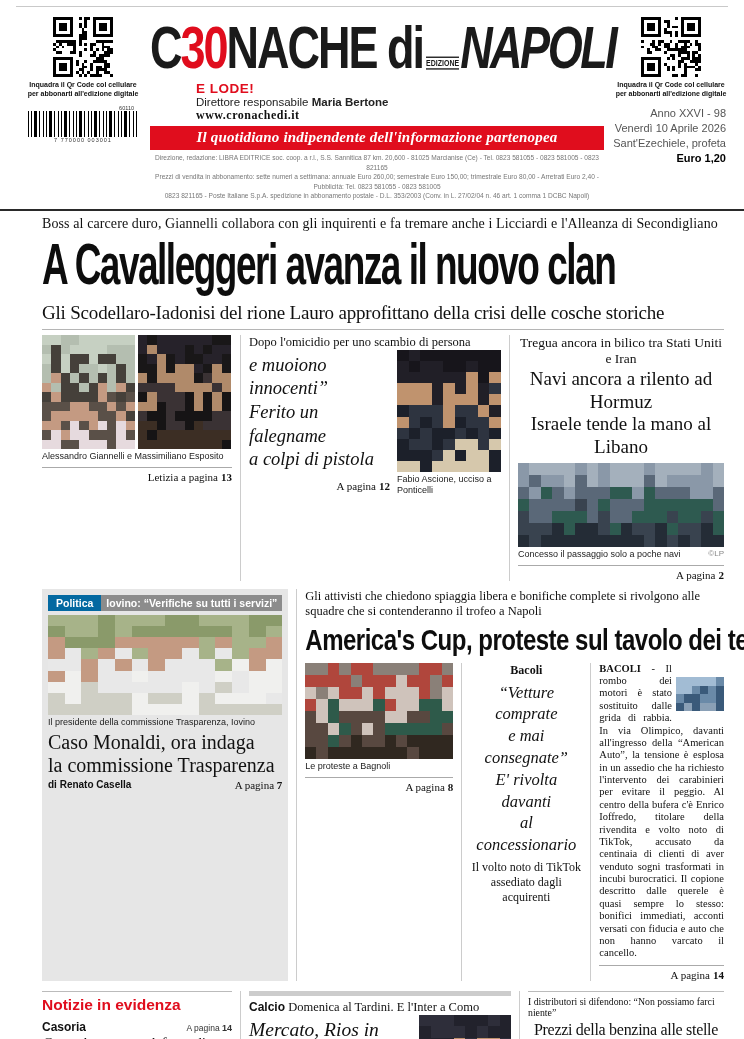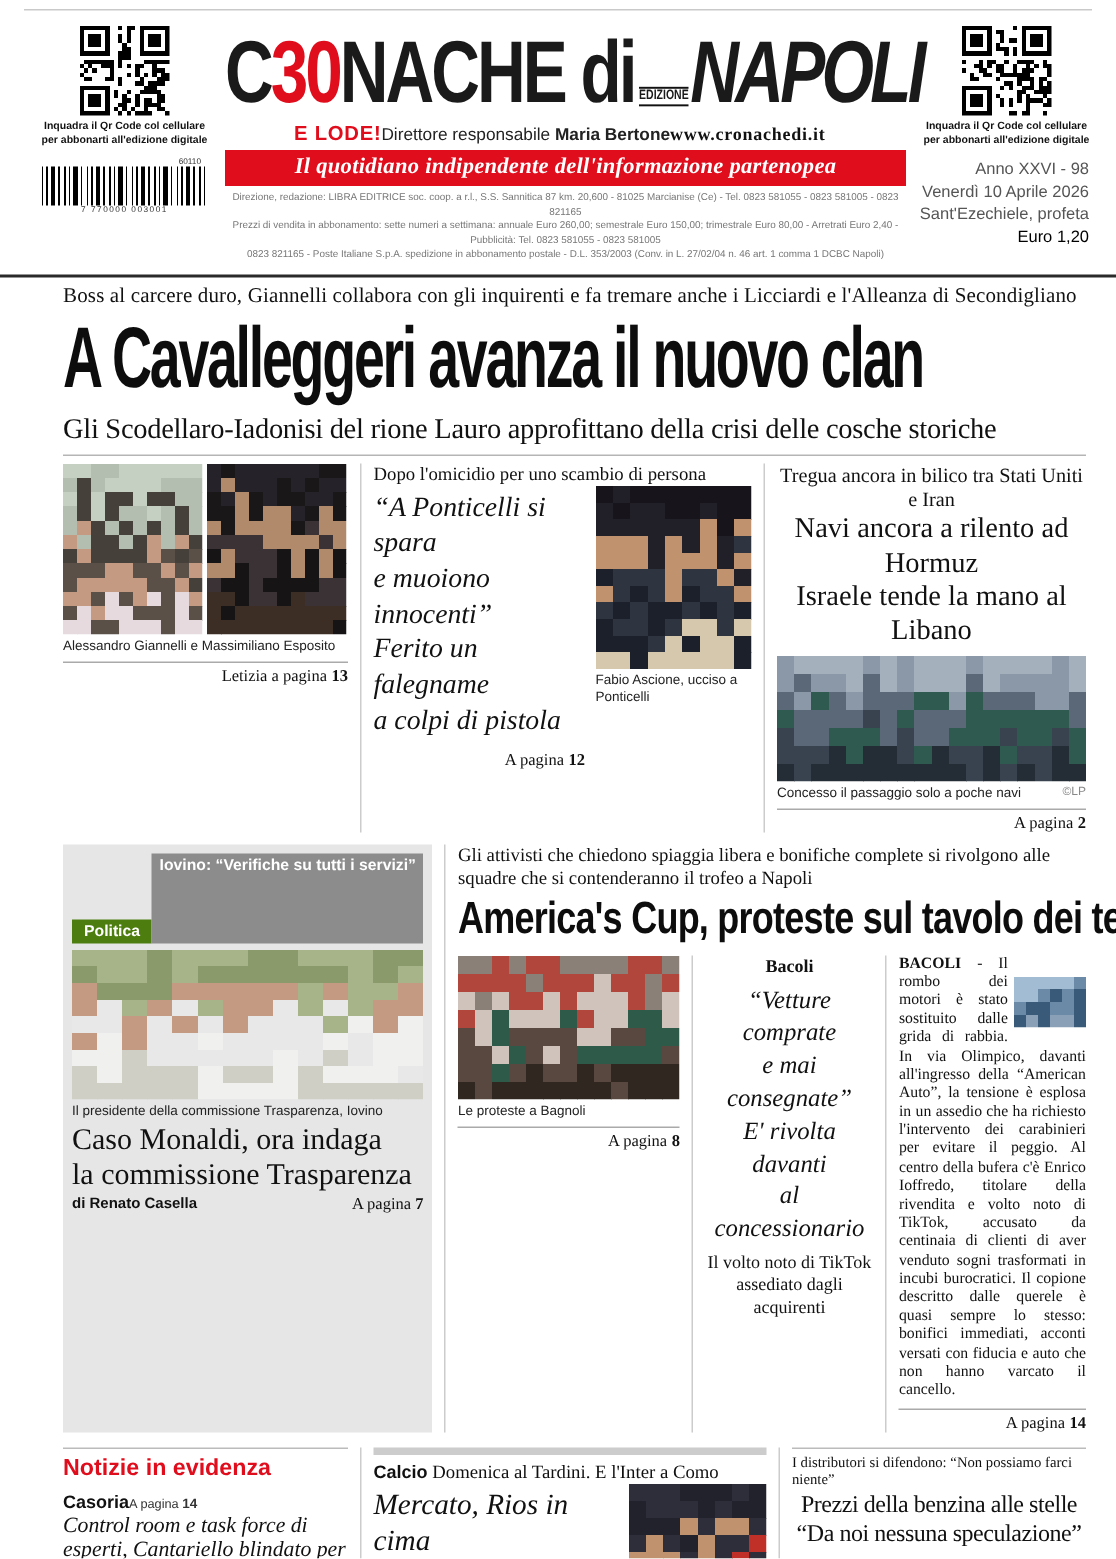--- a/index.html
+++ b/index.html
@@ -16,29 +16,29 @@
     repeating-linear-gradient(90deg,#000 0 1px,#fff 1px 3px,#000 3px 4px,#fff 4px 6px,#000 6px 9px,#fff 9px 11px,#000 11px 12px,#fff 12px 15px);}
   .eandigits{font-family:"Liberation Sans",sans-serif;font-size:5.5px;color:#333;letter-spacing:1px;}
   .eansmall{font-family:"Liberation Sans",sans-serif;font-size:5.5px;color:#333;text-align:right;margin-right:8px;}
   .hcenter{flex:1 1 auto;min-width:0;}
   .logo{font-family:"Liberation Sans",sans-serif;font-weight:bold;font-size:45px;letter-spacing:-2px;
         white-space:nowrap;text-align:center;transform:scaleY(1.3);transform-origin:center 70%;
         padding-top:10px;color:#1a1a1a;}
   .logo .red{color:#e00d1d;}
   .logo .napoli{font-style:italic;letter-spacing:-2.5px;}
   .edz{display:inline-block;font-size:7px;letter-spacing:0;font-weight:bold;vertical-align:2px;margin:0 1px 0 3px;border-top:1px solid #111;border-bottom:1px solid #111;line-height:1.1;}
-  .dirline{display:flex;justify-content:flex-start;align-items:baseline;margin-top:4px;padding:0 4px;}
+  .dirline{display:flex;justify-content:flex-end;align-items:baseline;margin-top:4px;padding:0 4px;flex-direction:column;}
   .elode{color:#e00d1d;font-family:"Liberation Sans",sans-serif;font-weight:bold;font-size:13.5px;margin-left:42px;letter-spacing:.5px;}
   .dir{font-family:"Liberation Sans",sans-serif;font-size:11.5px;color:#222;}
   .site{font-weight:bold;font-size:12px;letter-spacing:.5px;}
   .banner{background:#e00d1d;color:#fff;font-style:italic;font-weight:bold;font-size:15px;text-align:center;
           padding:3px 0 4px;margin-top:3px;letter-spacing:.2px;}
   .fine{font-family:"Liberation Sans",sans-serif;font-size:6.6px;color:#777;text-align:center;line-height:1.45;margin-top:3px;}
   .issue{font-family:"Liberation Sans",sans-serif;font-size:11px;color:#555;text-align:right;line-height:1.35;margin-top:8px;padding-right:4px;}
-  .issue .price{font-weight:normal;color:#000;}
+  .issue .price{font-weight:bold;color:#000;}
   .mastrule{border-top:2px solid #2a2a2a;margin:8px 0 0 0;}
   
   .lead{padding:5px 20px 0 42px;}
   .lead .kicker{font-size:14px;letter-spacing:.1px;}
   .lead h1{font-family:"Liberation Sans",sans-serif;font-weight:bold;font-size:37px;letter-spacing:-1.5px;
            margin:24px 0 4px;transform:scaleY(1.55);transform-origin:left bottom;white-space:nowrap;color:#0d0d0d;}
   .lead .sub{font-size:19px;letter-spacing:-.2px;margin:2px 0 5px;}
   .rule{border-top:1px solid #b5b5b5;}
   
   .sec{display:flex;padding:5px 20px 0 42px;align-items:stretch;}
@@ -54,36 +54,36 @@
   .body b{font-weight:bold;}
   
   .mugs{display:flex;gap:3px;}
   .pon-h{font-style:italic;font-size:18.5px;line-height:1.28;margin:4px 0 2px;}
   .appeal{font-size:12.5px;line-height:1.2;border-top:1px solid #bbb;padding-top:4px;margin-top:4px;}
   .hor-k{font-size:13.5px;text-align:center;}
   .hor-h{font-size:19px;text-align:center;line-height:1.2;font-weight:normal;margin:1px 0 4px;}
   
   .polbox{background:#e6e6e6;padding:6px;flex:0 0 178px;}
   .polhead{display:flex;font-family:"Liberation Sans",sans-serif;font-weight:bold;font-size:10.5px;color:#fff;margin-bottom:4px;}
-  .pollabel{background:#4d7c0f;padding:2px 8px;margin-top:44px;}
+  .pollabel{background:#0369a1;padding:2px 8px;}
   .polsub{background:#8c8c8c;flex:1;padding:2px 5px;white-space:nowrap;overflow:hidden;}
   .pol-h{font-size:20px;line-height:1.15;margin:3px 0 2px;font-weight:normal;}
   .polby{display:flex;justify-content:space-between;align-items:center;font-size:11px;}
   .polby .by{font-family:"Liberation Sans",sans-serif;font-weight:bold;font-size:10px;}
   
   .ac-k{font-size:12.5px;}
   .ac-h{font-family:"Liberation Sans",sans-serif;font-weight:bold;font-size:24px;letter-spacing:-.5px;
         transform:scaleY(1.25);transform-origin:left bottom;margin:10px 0 6px;white-space:nowrap;color:#0d0d0d;}
   .bac-label{font-weight:bold;font-size:12px;text-align:center;}
   .bac-h{font-style:italic;font-size:16.5px;text-align:center;line-height:1.32;margin:4px 4px;}
   .bac-sub{font-size:12px;text-align:center;line-height:1.25;}
   
   .ntitle{font-family:"Liberation Sans",sans-serif;font-weight:bold;font-size:15.5px;color:#e00d1d;margin:4px 0 6px;}
   .nit{margin-bottom:9px;}
-  .nrow{display:flex;align-items:baseline;}
+  .nrow{display:flex;justify-content:space-between;align-items:baseline;}
   .ntown{font-family:"Liberation Sans",sans-serif;font-weight:bold;font-size:12px;}
   .npag{font-family:"Liberation Sans",sans-serif;font-size:8.5px;color:#333;}
   .npag b{font-size:9px;}
   .ntext{font-size:14.5px;line-height:1.14;margin-top:1px;}
   .ital{font-style:italic;}
   .thickbar{height:5px;background:#ccc;margin-bottom:4px;}
   .thinbar{border-top:1px solid #bbb;margin-bottom:4px;}
   
   .cal-h{font-style:italic;font-size:19.5px;line-height:1.25;margin:3px 0 3px;}
   
@@ -637,21 +637,20 @@
       </div>
       <div class="cap">Alessandro Giannelli e Massimiliano Esposito</div>
       <div class="pref"><span>Letizia a pagina</span><b>13</b></div>
     </div>
 
     <div class="dv" style="flex:0 0 252px;">
       <div class="kick">Dopo l'omicidio per uno scambio di persona</div>
       <div style="display:flex;gap:7px;">
         <div style="flex:1;min-width:0;">
           <h2 class="pon-h">
-            <div>“A Ponticelli si spara</div>
             <div>e muoiono innocenti”</div>
             <div>Ferito un falegname</div>
             <div>a colpi di pistola</div>
           </h2>
           <div class="pref" style="border-top:none;"><span>A pagina</span><b>12</b></div>
         </div>
         <div style="flex:0 0 104px;">
           <span class="px" style="width:104px;height:122px;"><svg xmlns="http://www.w3.org/2000/svg" width="100%" height="100%" viewBox="0 0 9 11" preserveAspectRatio="none" shape-rendering="crispEdges">
                 <rect x="0" y="0" width="1.04" height="1.04" fill="#17151b"></rect>
                 <rect x="1" y="0" width="1.04" height="1.04" fill="#211f27"></rect>

